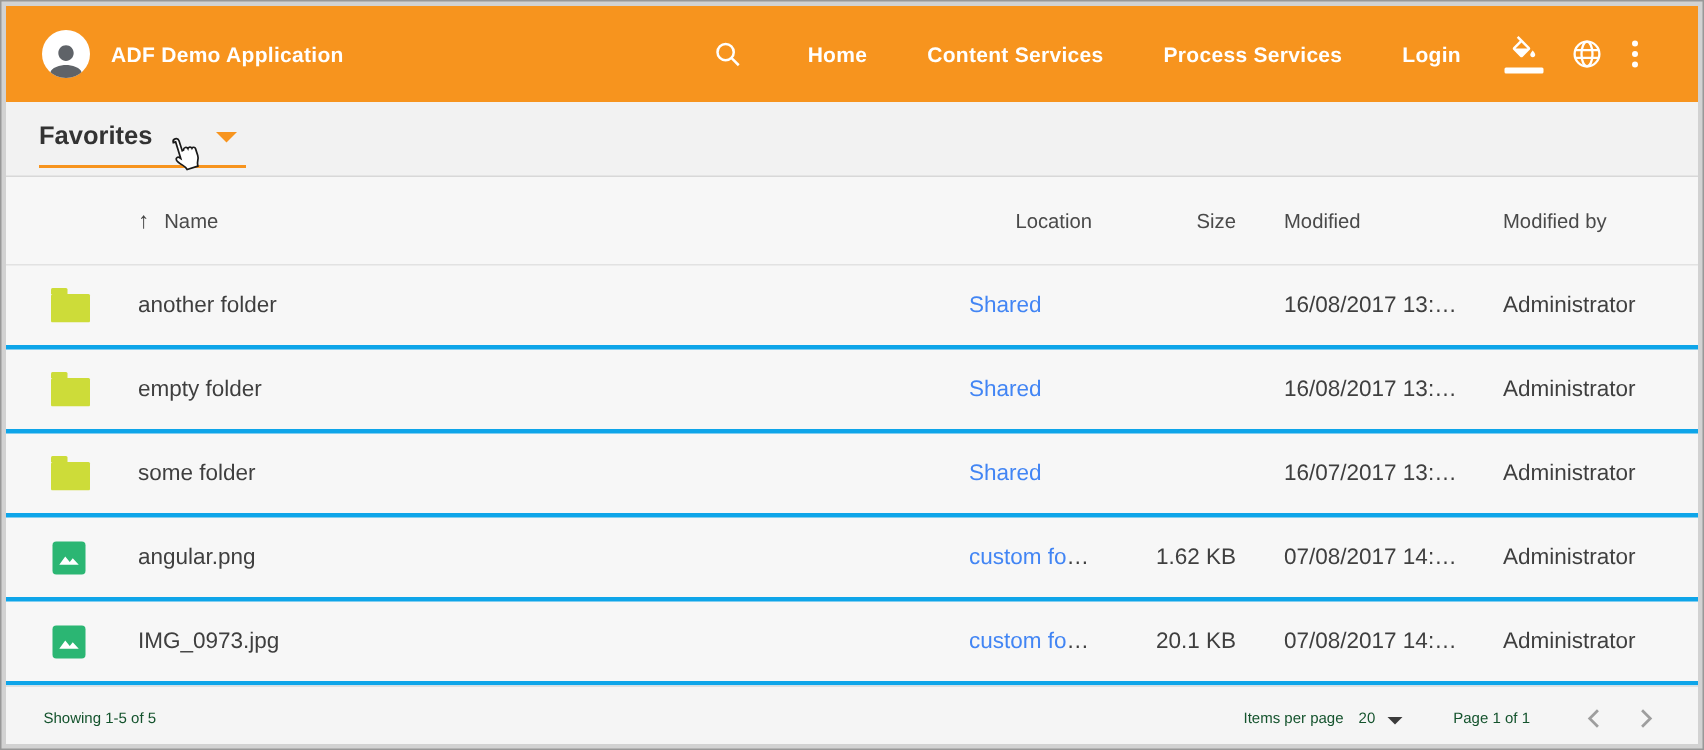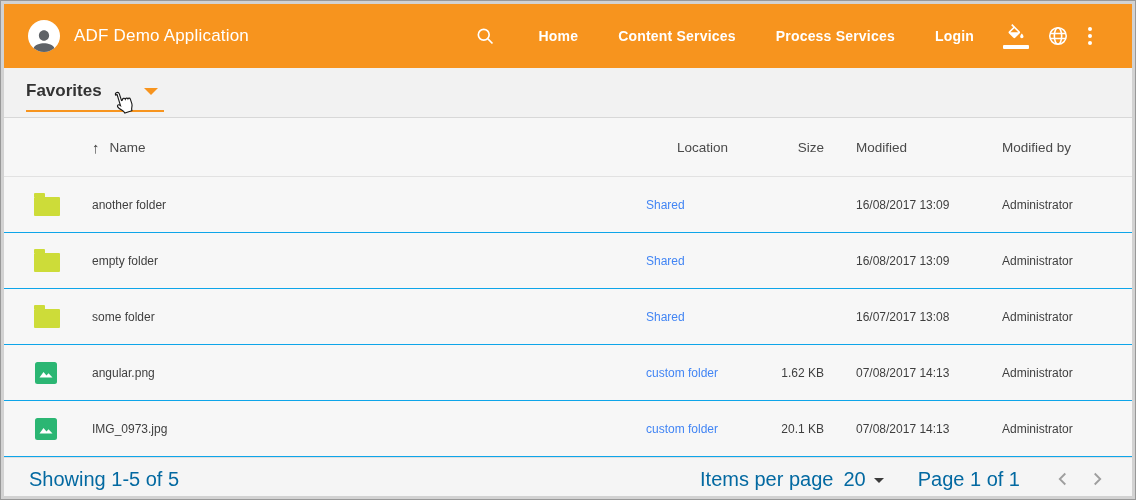--- a/index.html
+++ b/index.html
@@ -20,21 +20,21 @@
   
   .topbar{
     height:64px;background:var(--accent);flex:0 0 64px;
     display:flex;align-items:center;padding:0 30px 0 24px;color:#fff;
   }
   .avatar{
     width:32px;height:32px;border-radius:50%;background:#fff;overflow:hidden;
     display:flex;align-items:flex-end;justify-content:center;flex:0 0 32px;cursor:pointer;
   }
   .avatar svg{width:30px;height:30px;margin-bottom:-3px;}
-  .app-title{font-size:17px;font-weight:400;margin-left:14px;letter-spacing:.2px;white-space:nowrap;}
+  .app-title{font-size:14px;font-weight:700;margin-left:14px;letter-spacing:.2px;white-space:nowrap;}
   .topnav{margin-left:auto;display:flex;align-items:center;gap:0;}
   .topnav .search-btn{margin-right:14px;display:flex;cursor:pointer;}
   .nav-item{
     color:#fff;font-size:14px;font-weight:700;text-decoration:none;
     padding:10px 20px;white-space:nowrap;cursor:pointer;letter-spacing:.2px;
   }
   .icon-btn{display:flex;align-items:center;justify-content:center;padding:6px 9px;cursor:pointer;position:relative;}
   .bucket-wrap{display:flex;flex-direction:column;align-items:center;}
   .bucket-underline{width:26px;height:4px;background:#fff;margin-top:1px;border-radius:1px;}
   .dots{display:flex;flex-direction:column;gap:3px;padding:4px 10px;cursor:pointer;}
@@ -53,42 +53,42 @@
   .caret-down{width:0;height:0;border-left:7px solid transparent;border-right:7px solid transparent;border-top:7px solid var(--accent);}
   .cursor{position:absolute;left:104px;top:22px;z-index:5;pointer-events:none;}
 
   
   .table{flex:1 1 auto;display:flex;flex-direction:column;}
   .trow{
     display:grid;
     grid-template-columns:58px 1fr 106px 96px 148px 136px;
     align-items:center;
     padding:0 24px 0 30px;
-    height:56px;border-bottom:1px solid #0ea5e9;
-    font-size:12px;color:#3f3f3f;cursor:pointer;
+    height:56px;border-bottom:3px solid #0ea5e9;
+    font-size:15px;color:#3f3f3f;cursor:pointer;
   }
   .thead{height:59px;border-bottom:1px solid #e2e2e2;font-size:13.5px;color:#4a4a4a;cursor:default;}
   .thead .cell{font-weight:400;}
   .cell{white-space:nowrap;overflow:hidden;text-overflow:ellipsis;}
   .cell.loc{padding-left:24px;}
   .cell.size{text-align:right;}
   .cell.mod{padding-left:32px;}
   .cell.modby{padding-left:30px;}
   .thead .cell.loc{text-align:right;padding-right:0;}
   .name-head{display:flex;align-items:center;gap:10px;}
   .sort-arrow{font-size:15px;color:#444;font-weight:700;}
   .folder-icon{width:26px;height:19px;background:var(--folder);border-radius:1px;position:relative;display:block;margin-top:4px;}
   .folder-icon::before{content:"";position:absolute;top:-4px;left:0;width:11px;height:4px;background:var(--folder);border-radius:1px 1px 0 0;}
   .image-icon{width:24px;height:24px;display:block;}
   .link{color:var(--link);cursor:pointer;}
 
   
   .pagefoot{
     flex:0 0 43px;height:43px;border-top:1px solid #e0e0e0;background:#f5f5f5;
-    display:flex;align-items:center;padding:0 18px 0 25px;font-size:20px;color:#0369a1;
+    display:flex;align-items:center;padding:0 18px 0 25px;font-size:10px;color:#14532d;
   }
   .showing{margin-right:auto;}
   .ipp{display:flex;align-items:center;gap:10px;margin-right:34px;}
   .ipp-select{display:flex;align-items:center;gap:8px;cursor:pointer;}
   .caret-small{width:0;height:0;border-left:5px solid transparent;border-right:5px solid transparent;border-top:5px solid #3b3b3b;margin-top:2px;}
   .page-status{margin-right:26px;}
   .pg-btn{display:flex;align-items:center;justify-content:center;width:34px;height:34px;cursor:pointer;}
 </style>
 </head>
 <body>

